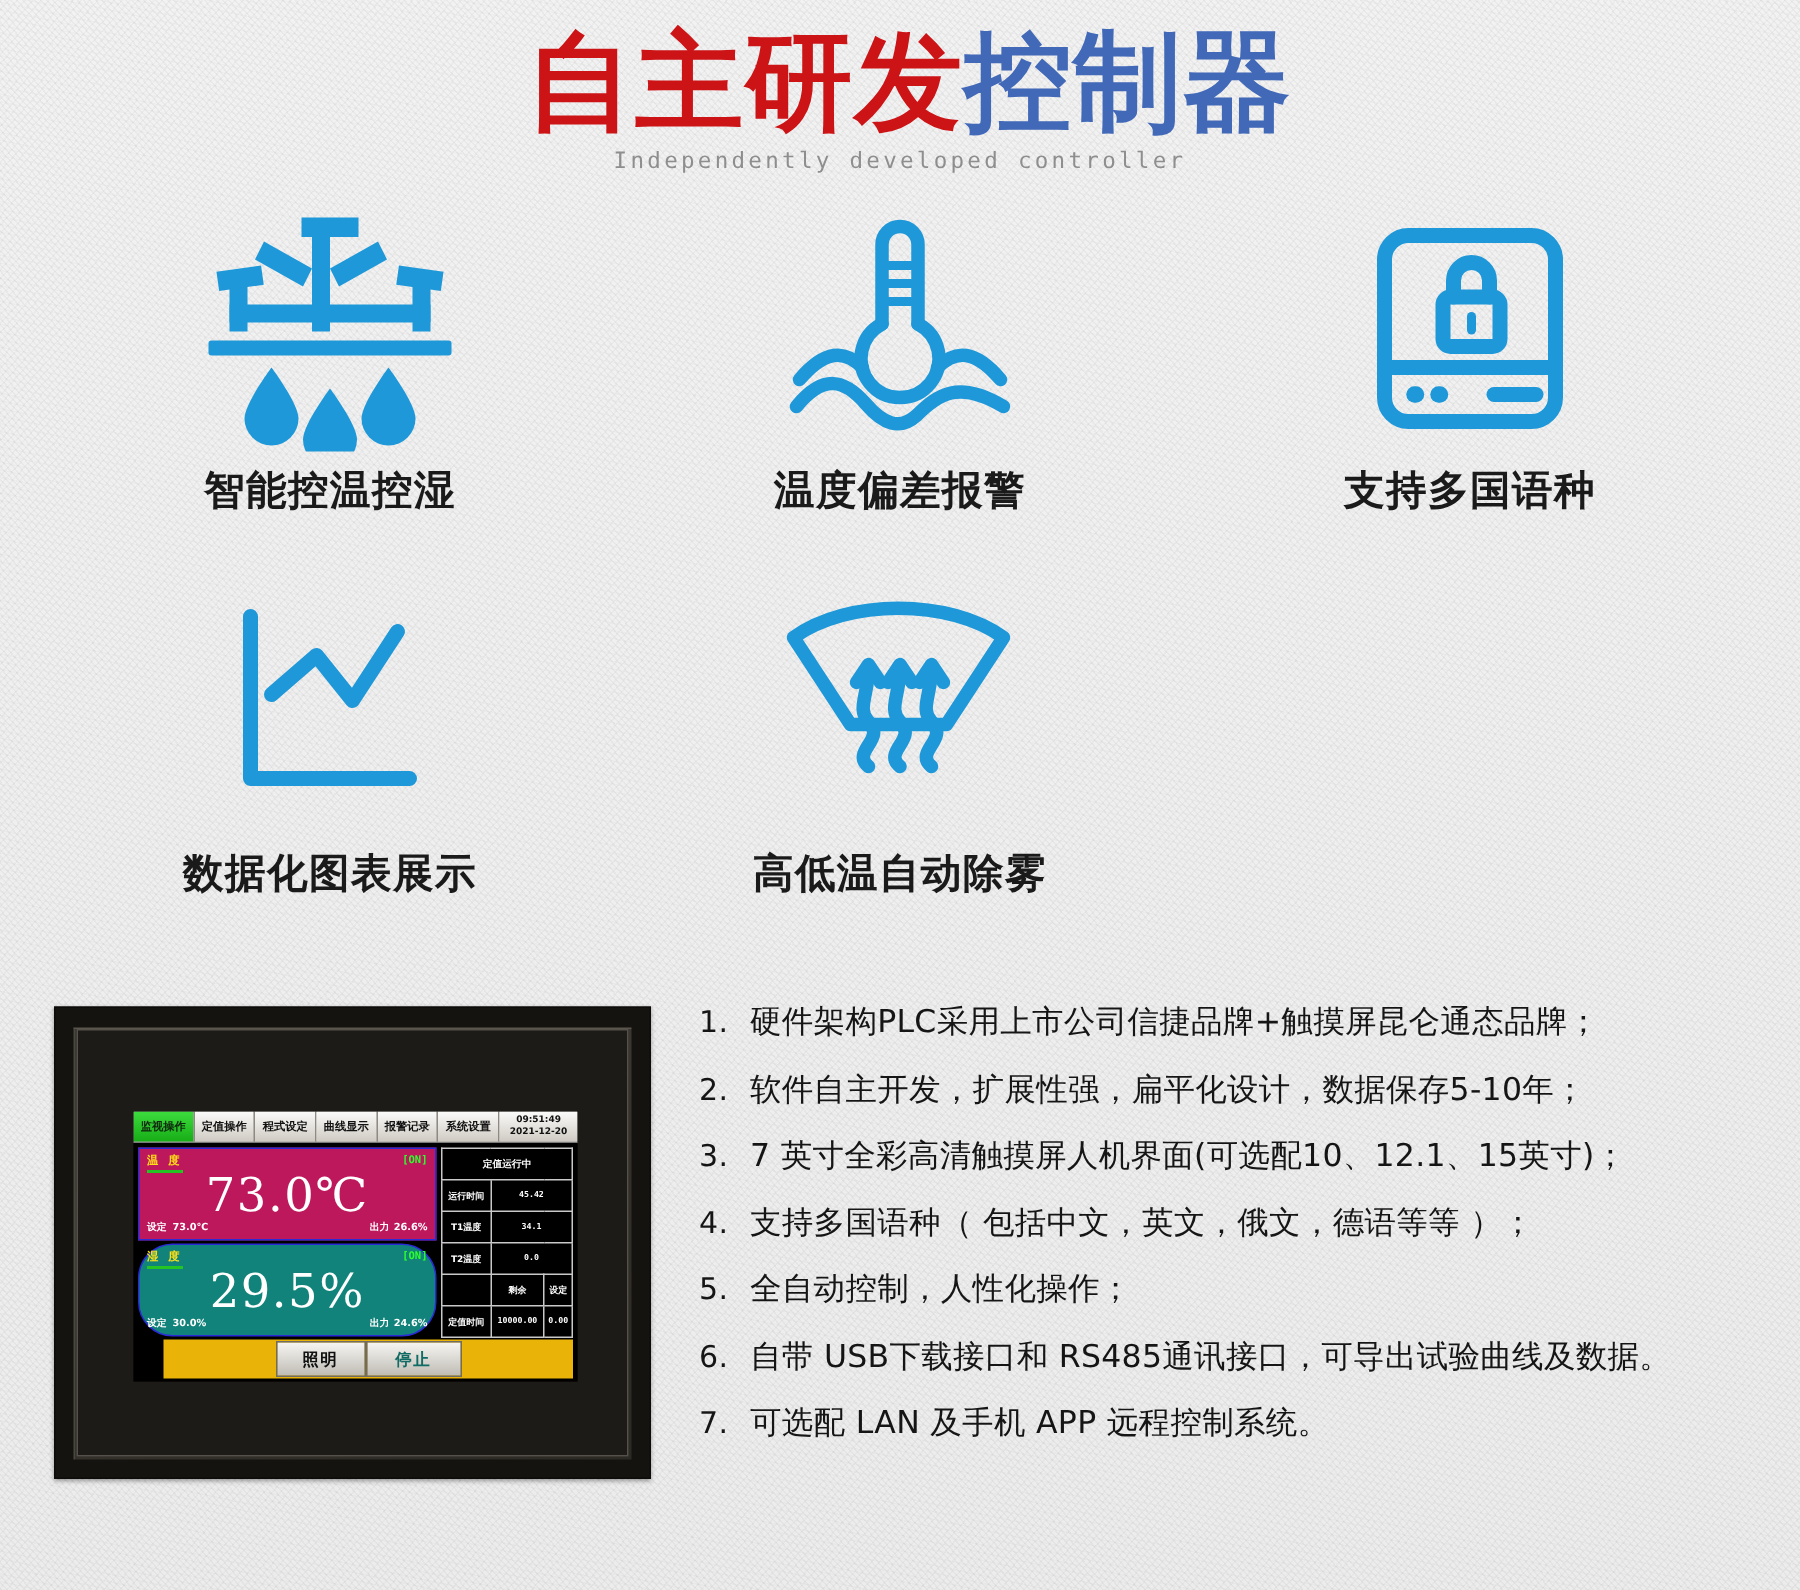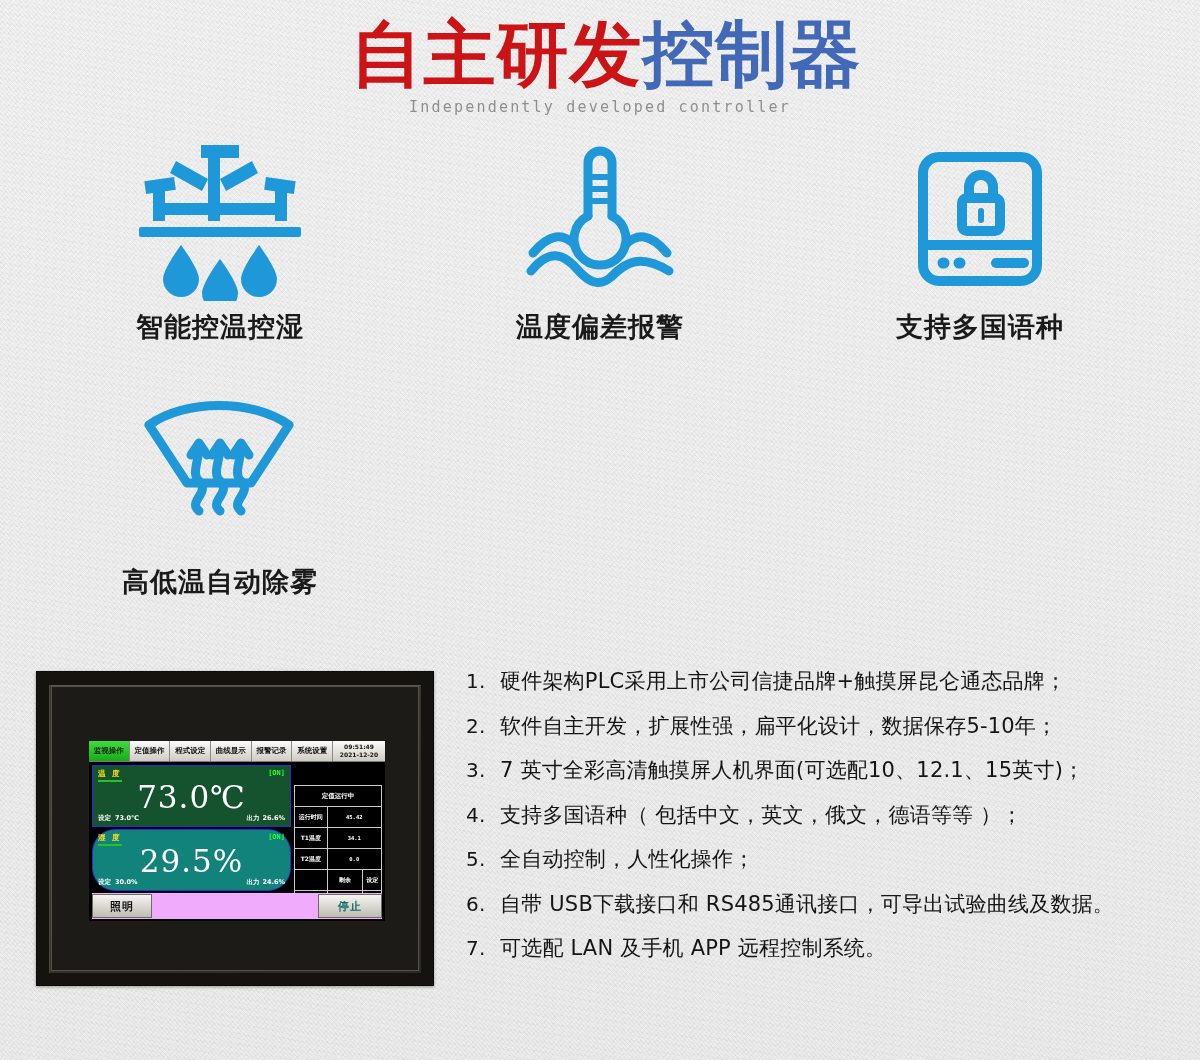--- a/index.html
+++ b/index.html
@@ -174,21 +174,21 @@
     display: flex;
     flex-direction: column;
     padding: 2px 2px 2px 3px;
   }
   .panel {
     position: relative;
     height: 62px;
     border: 1px solid #2b2bd6;
     margin-bottom: 2px;
   }
-  .panel.temp { background: #14532d; }
+  .panel.temp { background: #be185d; }
   .panel.humid { background: #11837a; border-radius: 23px; }
   .panel-name {
     position: absolute;
     top: 3px; left: 5px;
     font-size: 7.5px;
     font-weight: bold;
     color: #ffe017;
     border-bottom: 2px solid #25c425;
     padding-bottom: 1px;
     letter-spacing: 2px;
@@ -224,21 +224,20 @@
     bottom: 3px; right: 5px;
     font-size: 6.5px;
     color: #ffffff;
     font-weight: bold;
   }
   .panel-out .lbl { margin-right: 3px; }
 
   .hmi-right {
     flex: 0 0 92px;
     padding: 2px 3px 2px 1px;
-    margin-top: 20px;
   }
   .hmi-table {
     width: 100%;
     height: 126px;
     border-collapse: collapse;
     background: #000;
     border: 1px solid #2b2bd6;
   }
   .hmi-table td {
     border: 1px solid #c9c9c9;
@@ -248,26 +247,26 @@
     text-align: center;
     padding: 0;
     height: 21px;
     font-family: "DejaVu Sans", sans-serif;
   }
   .hmi-table td.hdr { font-size: 6.5px; }
   .hmi-table td.val { font-family: "DejaVu Sans Mono", monospace; font-size: 5.5px; }
 
   .hmi-footer {
     position: absolute;
-    left: 3px; right: 3px; bottom: 2px;
+    left: 20px; right: 3px; bottom: 2px;
     height: 26px;
-    background: #f0abfc;
+    background: #eab308;
     display: flex;
     align-items: center;
-    justify-content: space-between;
+    justify-content: center;
   }
   .hmi-btn {
     height: 24px;
     min-width: 60px;
     display: flex;
     align-items: center;
     justify-content: center;
     background: linear-gradient(#f6f5f2, #bfbcb4);
     border: 1px solid #6f6c66;
     font-size: 11px;
@@ -369,20 +368,31 @@
             <path d="M58 122 L59 122" stroke-width="11"></path>
             <path d="M74 122 L75 122" stroke-width="11"></path>
             <path d="M111 122 L139 122" stroke-width="10"></path>
           </g>
         </svg>
       </div>
       <div class="flabel">支持多国语种</div>
     </div>
 
 
+    <div class="feature r2">
+      <div class="ficon">
+        <svg width="190" height="160" viewBox="0 0 190 160">
+          <g fill="none" stroke="#1e98d8" stroke-width="10" stroke-linecap="round" stroke-linejoin="round">
+            <path d="M42 18 L42 126 L148 126"></path>
+            <path d="M56 70 L86 44 L110 74 L140 28"></path>
+          </g>
+        </svg>
+      </div>
+      <div class="flabel">数据化图表展示</div>
+    </div>
 
     <div class="feature r2">
       <div class="ficon">
         <svg width="190" height="160" viewBox="0 0 190 160">
           <g fill="none" stroke="#1e98d8" stroke-width="9" stroke-linecap="round" stroke-linejoin="round">
             <path d="M24 32 C60 6, 128 6, 164 32 L126 90 L62 90 Z"></path>
             <path d="M74 118 C62 108, 86 100, 74 88 C66 80, 74 70, 74 52"></path>
             <path d="M95 118 C83 108, 107 100, 95 88 C87 80, 95 70, 95 52"></path>
             <path d="M116 118 C104 108, 128 100, 116 88 C108 80, 116 70, 116 52"></path>
             <path d="M66 62 L74 50 L82 62" fill="#1e98d8"></path>

